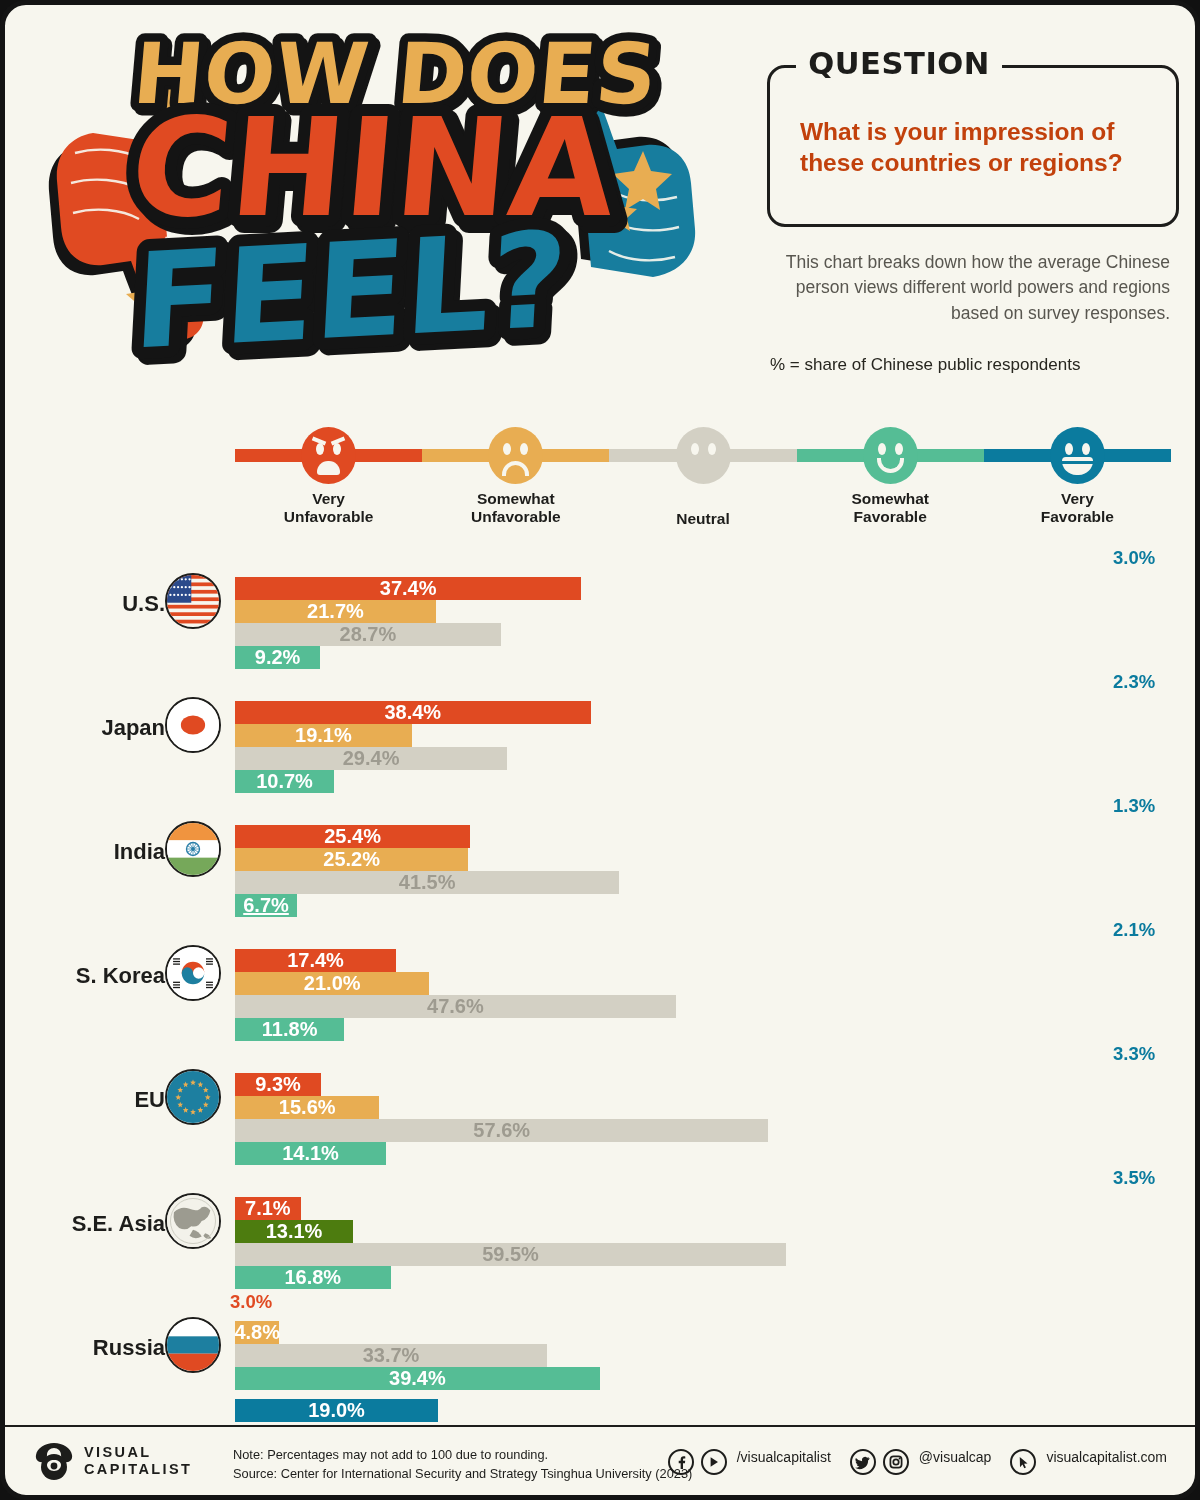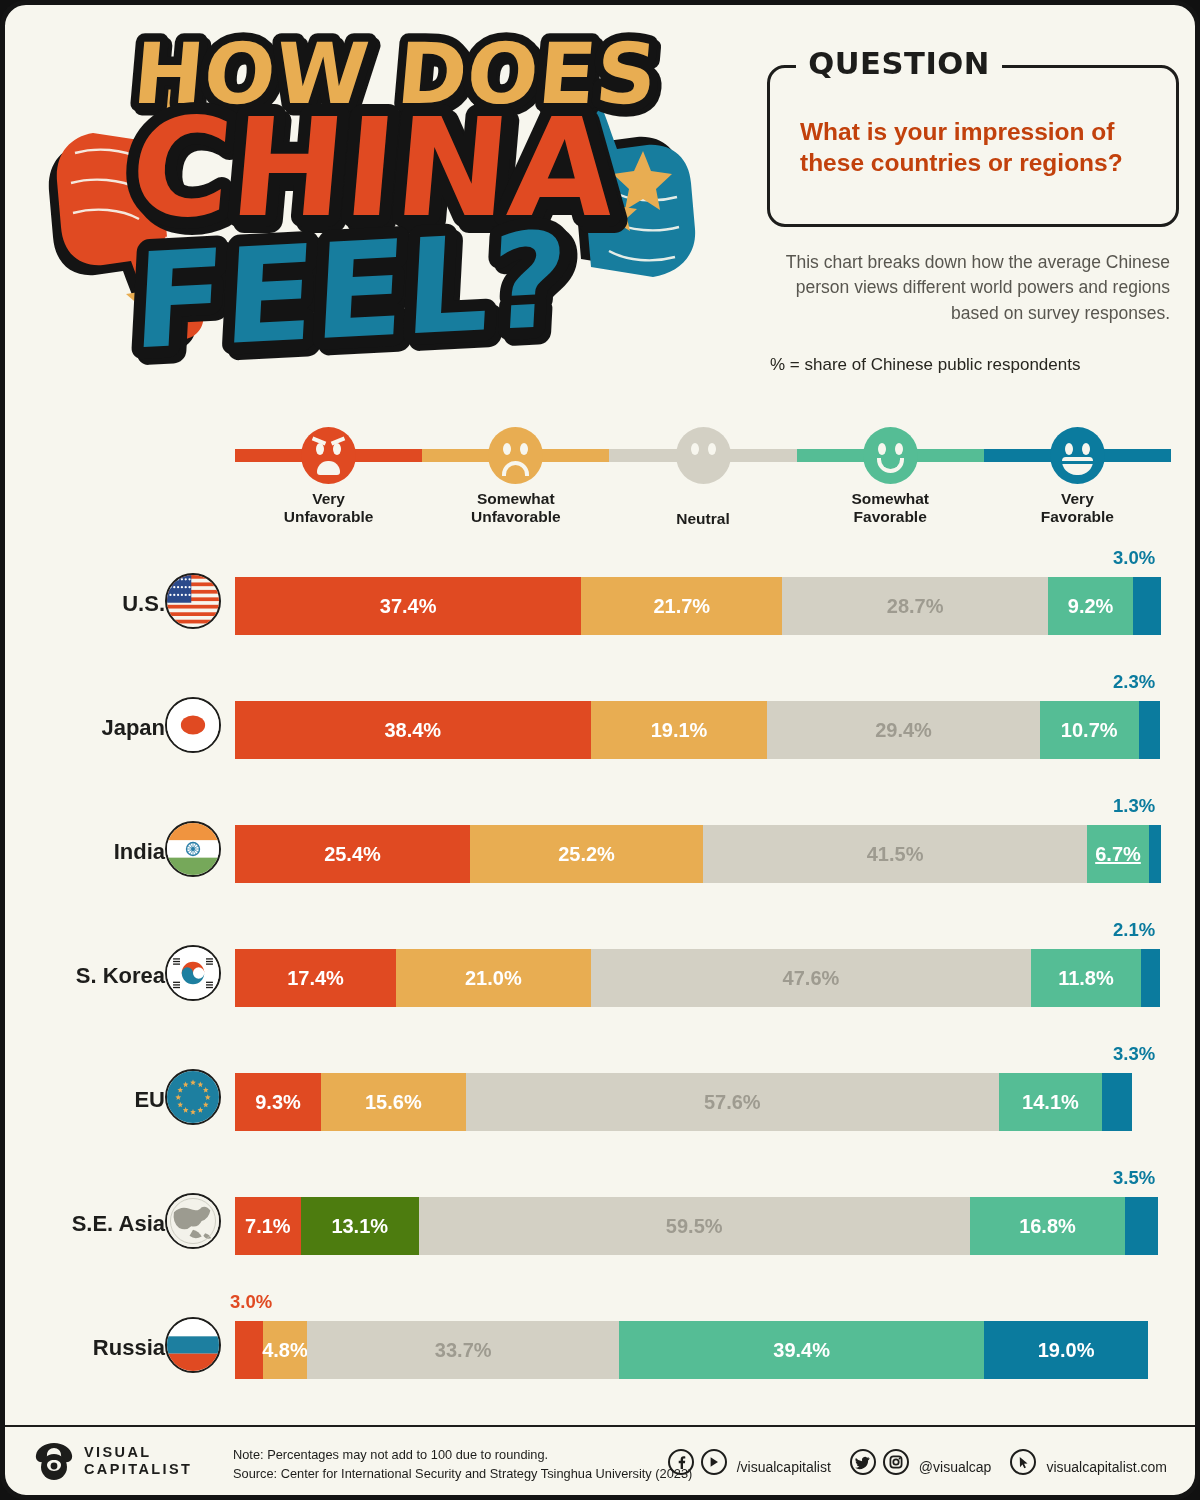--- a/index.html
+++ b/index.html
@@ -120,40 +120,41 @@
   }
   .flag {
     position: absolute; left: 160px; top: 28px;
     width: 56px; height: 56px; border-radius: 50%;
     border: 2.5px solid #1d1d1b; overflow: hidden; background: #f7f6ee;
   }
   .bar {
     position: absolute; left: 230px; top: 32px;
     width: 926px; height: 58px;
     display: flex;
+    flex-direction: column;
   }
   .seg {
     height: 58px; display: flex; align-items: center; justify-content: center;
     font-size: 20px; font-weight: 700; color: #ffffff; white-space: nowrap;
   }
   .seg.neutral { color: #9e9b90; }
   .outer-label {
     position: absolute; top: 2px;
     font-size: 18.5px; font-weight: 700; white-space: nowrap;
   }
 
   
   #footer {
     position: absolute; left: 0; bottom: 0; width: 1190px; height: 70px;
     border-top: 2px solid #1d1d1b;
   }
   #logo-block { position: absolute; left: 28px; top: 14px; display: flex; align-items: center; gap: 9px; }
   #logo-words { font-size: 14.5px; font-weight: 900; line-height: 1.18; letter-spacing: 2.4px; color: #1d1d1b; }
   #footnote { position: absolute; left: 228px; top: 18px; font-size: 12.8px; line-height: 1.5; color: #1d1d1b; }
-  #socials { position: absolute; right: 16px; top: 22px; display: flex; align-items: flex-end; gap: 7px; }
+  #socials { position: absolute; right: 16px; top: 22px; display: flex; align-items: flex-start; gap: 7px; }
   .sico {
     width: 26px; height: 26px; border-radius: 50%;
     border: 2px solid #1d1d1b;
     display: flex; align-items: center; justify-content: center;
     color: #1d1d1b;
   }
   .shandle { font-size: 14px; color: #1d1d1b; margin: 0 12px 0 3px; white-space: nowrap; }
 </style>
 </head>
 <body>
@@ -469,21 +470,21 @@
         <div class="bar">
           <div class="seg" style="width: 86.118px; background: rgb(224, 74, 34);">
             <span>9.3%</span>
           </div>
           <div class="seg" style="width: 144.456px; background: rgb(232, 173, 82);">
             <span>15.6%</span>
           </div>
           <div class="seg neutral" style="width: 533.376px; background: rgb(211, 208, 196);">
             <span>57.6%</span>
           </div>
-          <div class="seg" style="width: 103px; background: rgb(85, 189, 149);">
+          <div class="seg" style="width: 151px; background: rgb(85, 189, 149);">
             <span>14.1%</span>
           </div>
           <div class="seg" style="width: 30.558px; background: rgb(11, 123, 158);"></div>
         </div>
       </div>
       <div class="row">
         <div class="row-name">S.E. Asia</div>
         <div class="flag"><svg width="100%" height="100%" viewBox="0 0 60 60" preserveAspectRatio="xMidYMid slice">
             <rect width="60" height="60" fill="#f3f2ea"></rect>
         <path d="M8 20 q8 -8 18 -4 q10 4 14 -2 q6 -2 10 4 q-2 10 -10 12 q-4 8 -12 6 q-6 6 -14 2 q-8 -6 -6 -18Z" fill="#9c9b90"></path>
@@ -520,21 +521,21 @@
           <div class="seg" style="width: 27.78px; background: rgb(224, 74, 34);"></div>
           <div class="seg" style="width: 44.448px; background: rgb(232, 173, 82);">
             <span>4.8%</span>
           </div>
           <div class="seg neutral" style="width: 312.062px; background: rgb(211, 208, 196);">
             <span>33.7%</span>
           </div>
           <div class="seg" style="width: 364.844px; background: rgb(85, 189, 149);">
             <span>39.4%</span>
           </div>
-          <div class="seg" style="width: 164px; background: rgb(11, 123, 158);">
+          <div class="seg" style="width: 203px; background: rgb(11, 123, 158); margin-top: 9px;">
             <span>19.0%</span>
           </div>
         </div>
       </div>
     </div>
 
   <div id="footer">
     <div id="logo-block">
       <svg width="42" height="40" viewBox="0 0 42 40">
         <path d="M21 2 C12 2 4 7 3 14 c-1 5 3 8 7 7 3-1 4-4 4-7 0-4 3-7 7-7s7 3 7 7c0 3 1 6 4 7 4 1 8-2 7-7C38 7 30 2 21 2Z" fill="#1d1d1b"></path>

